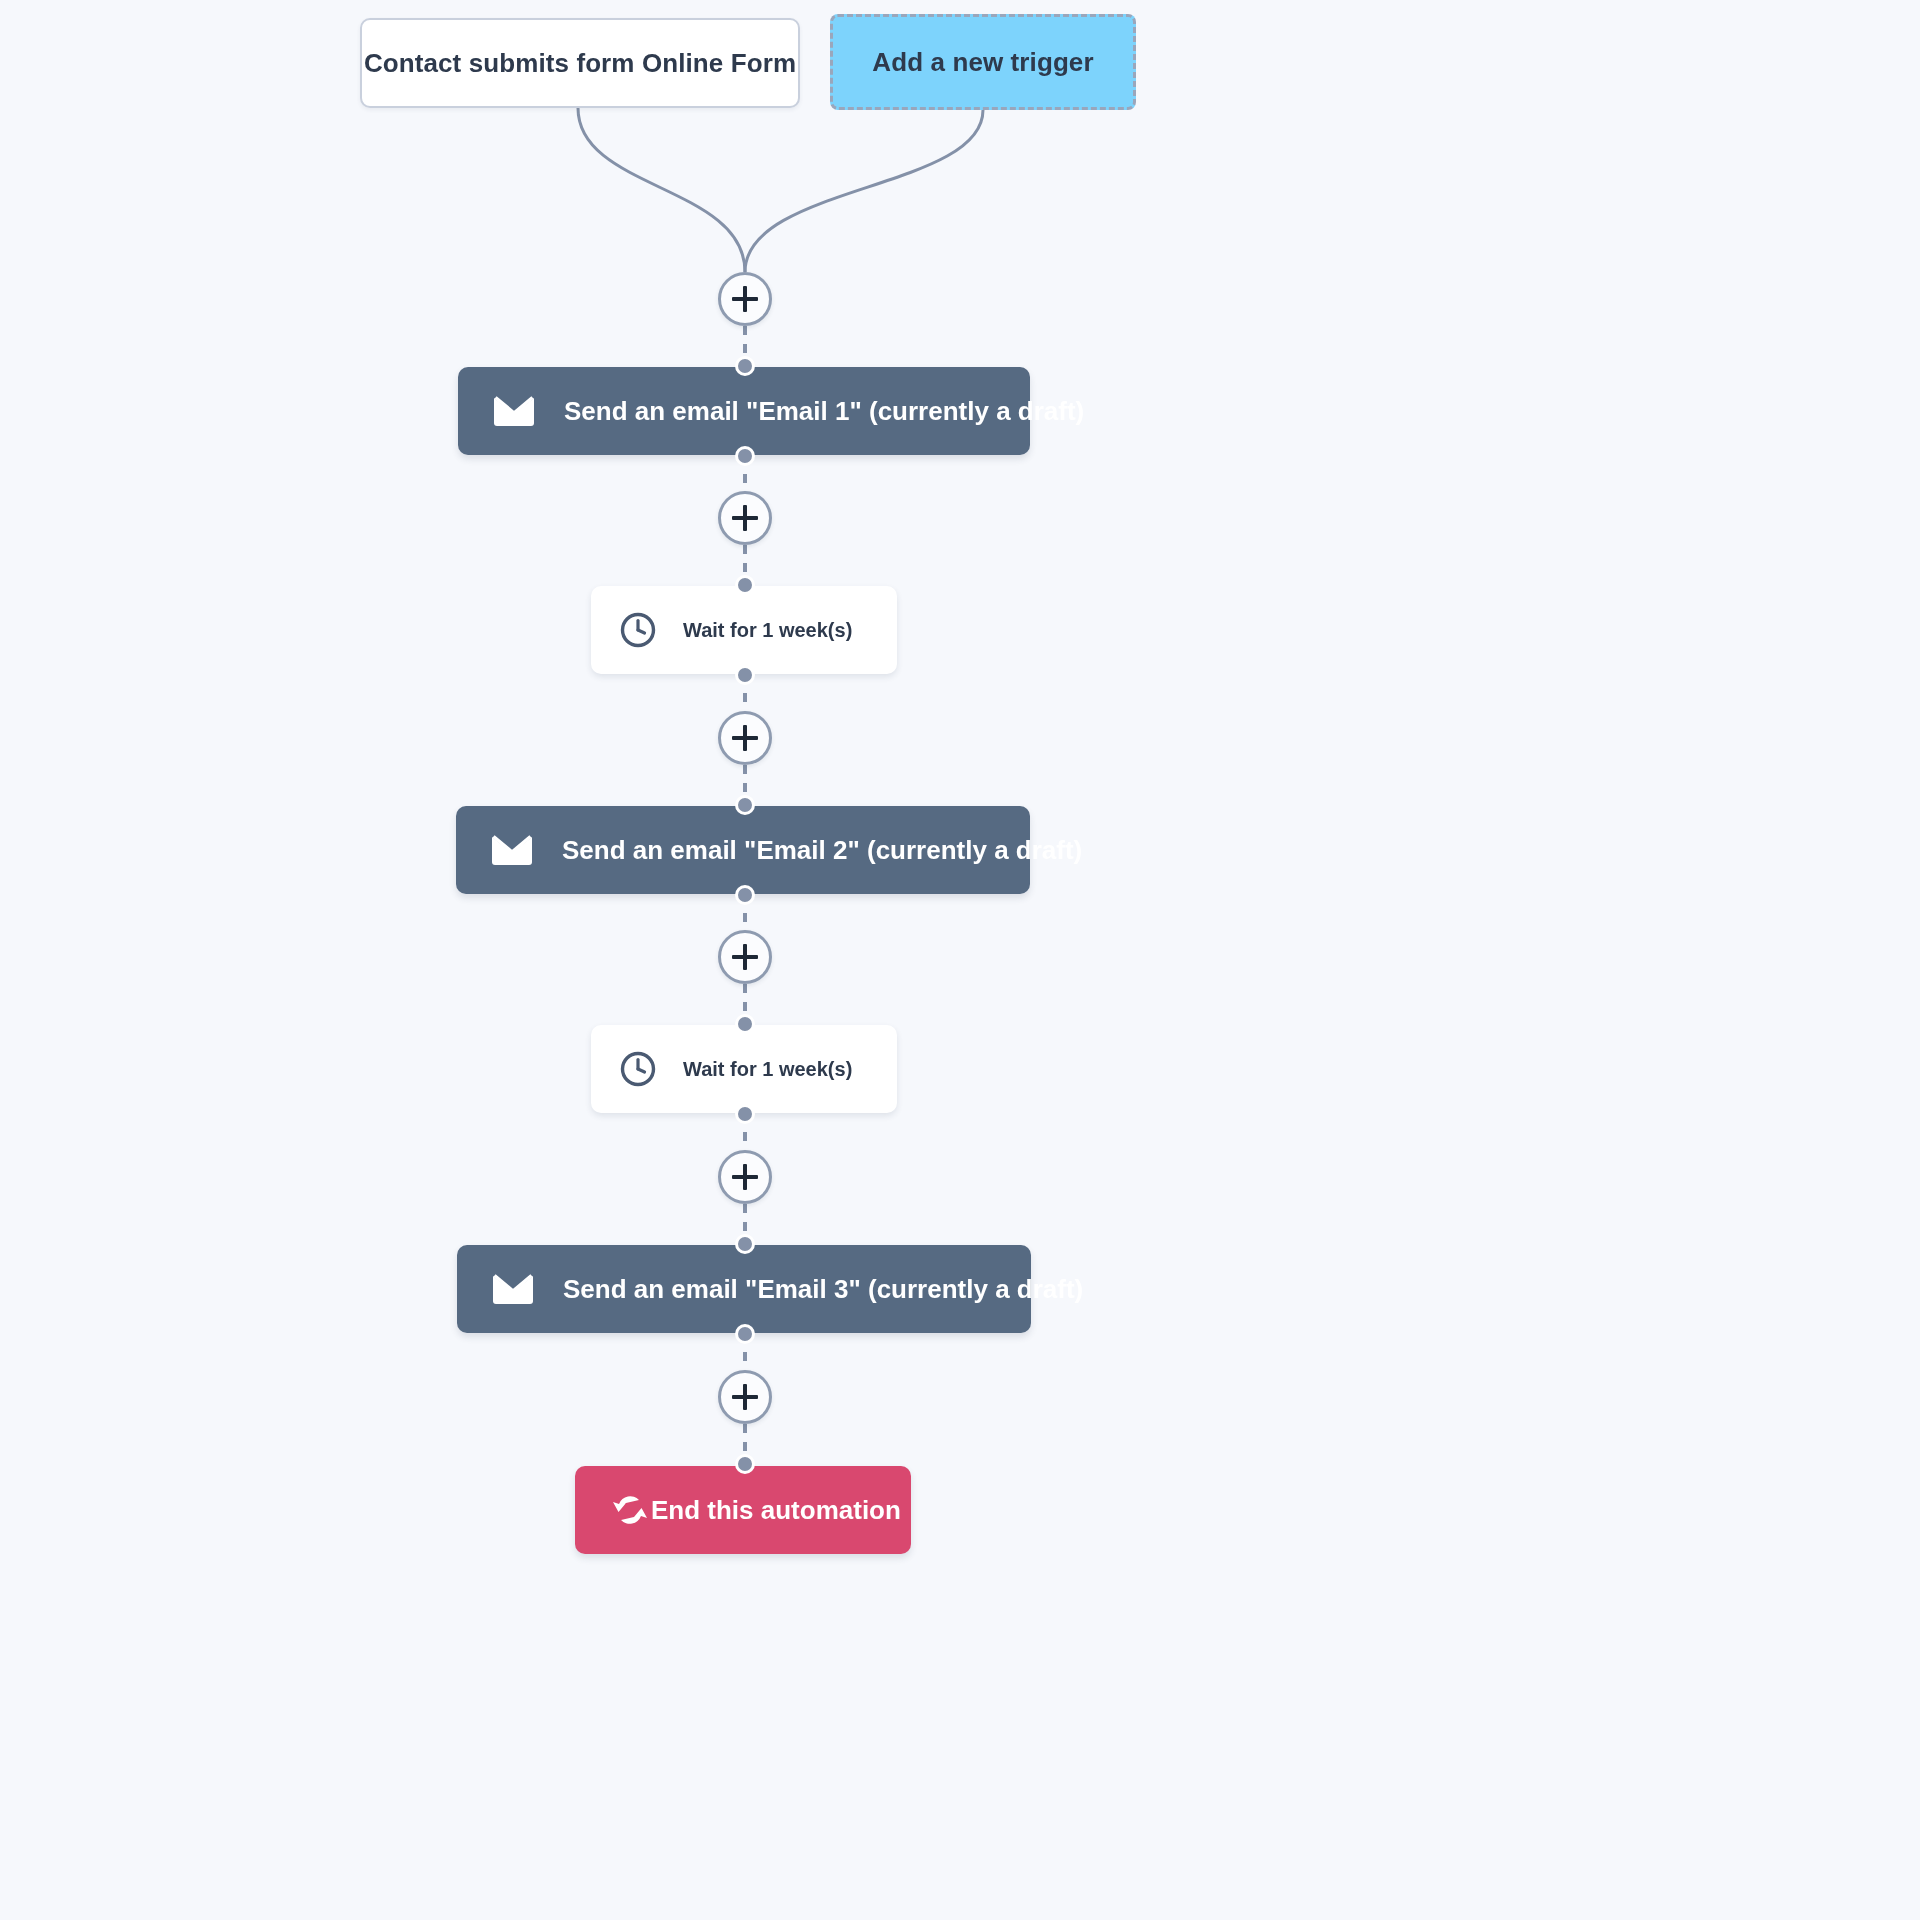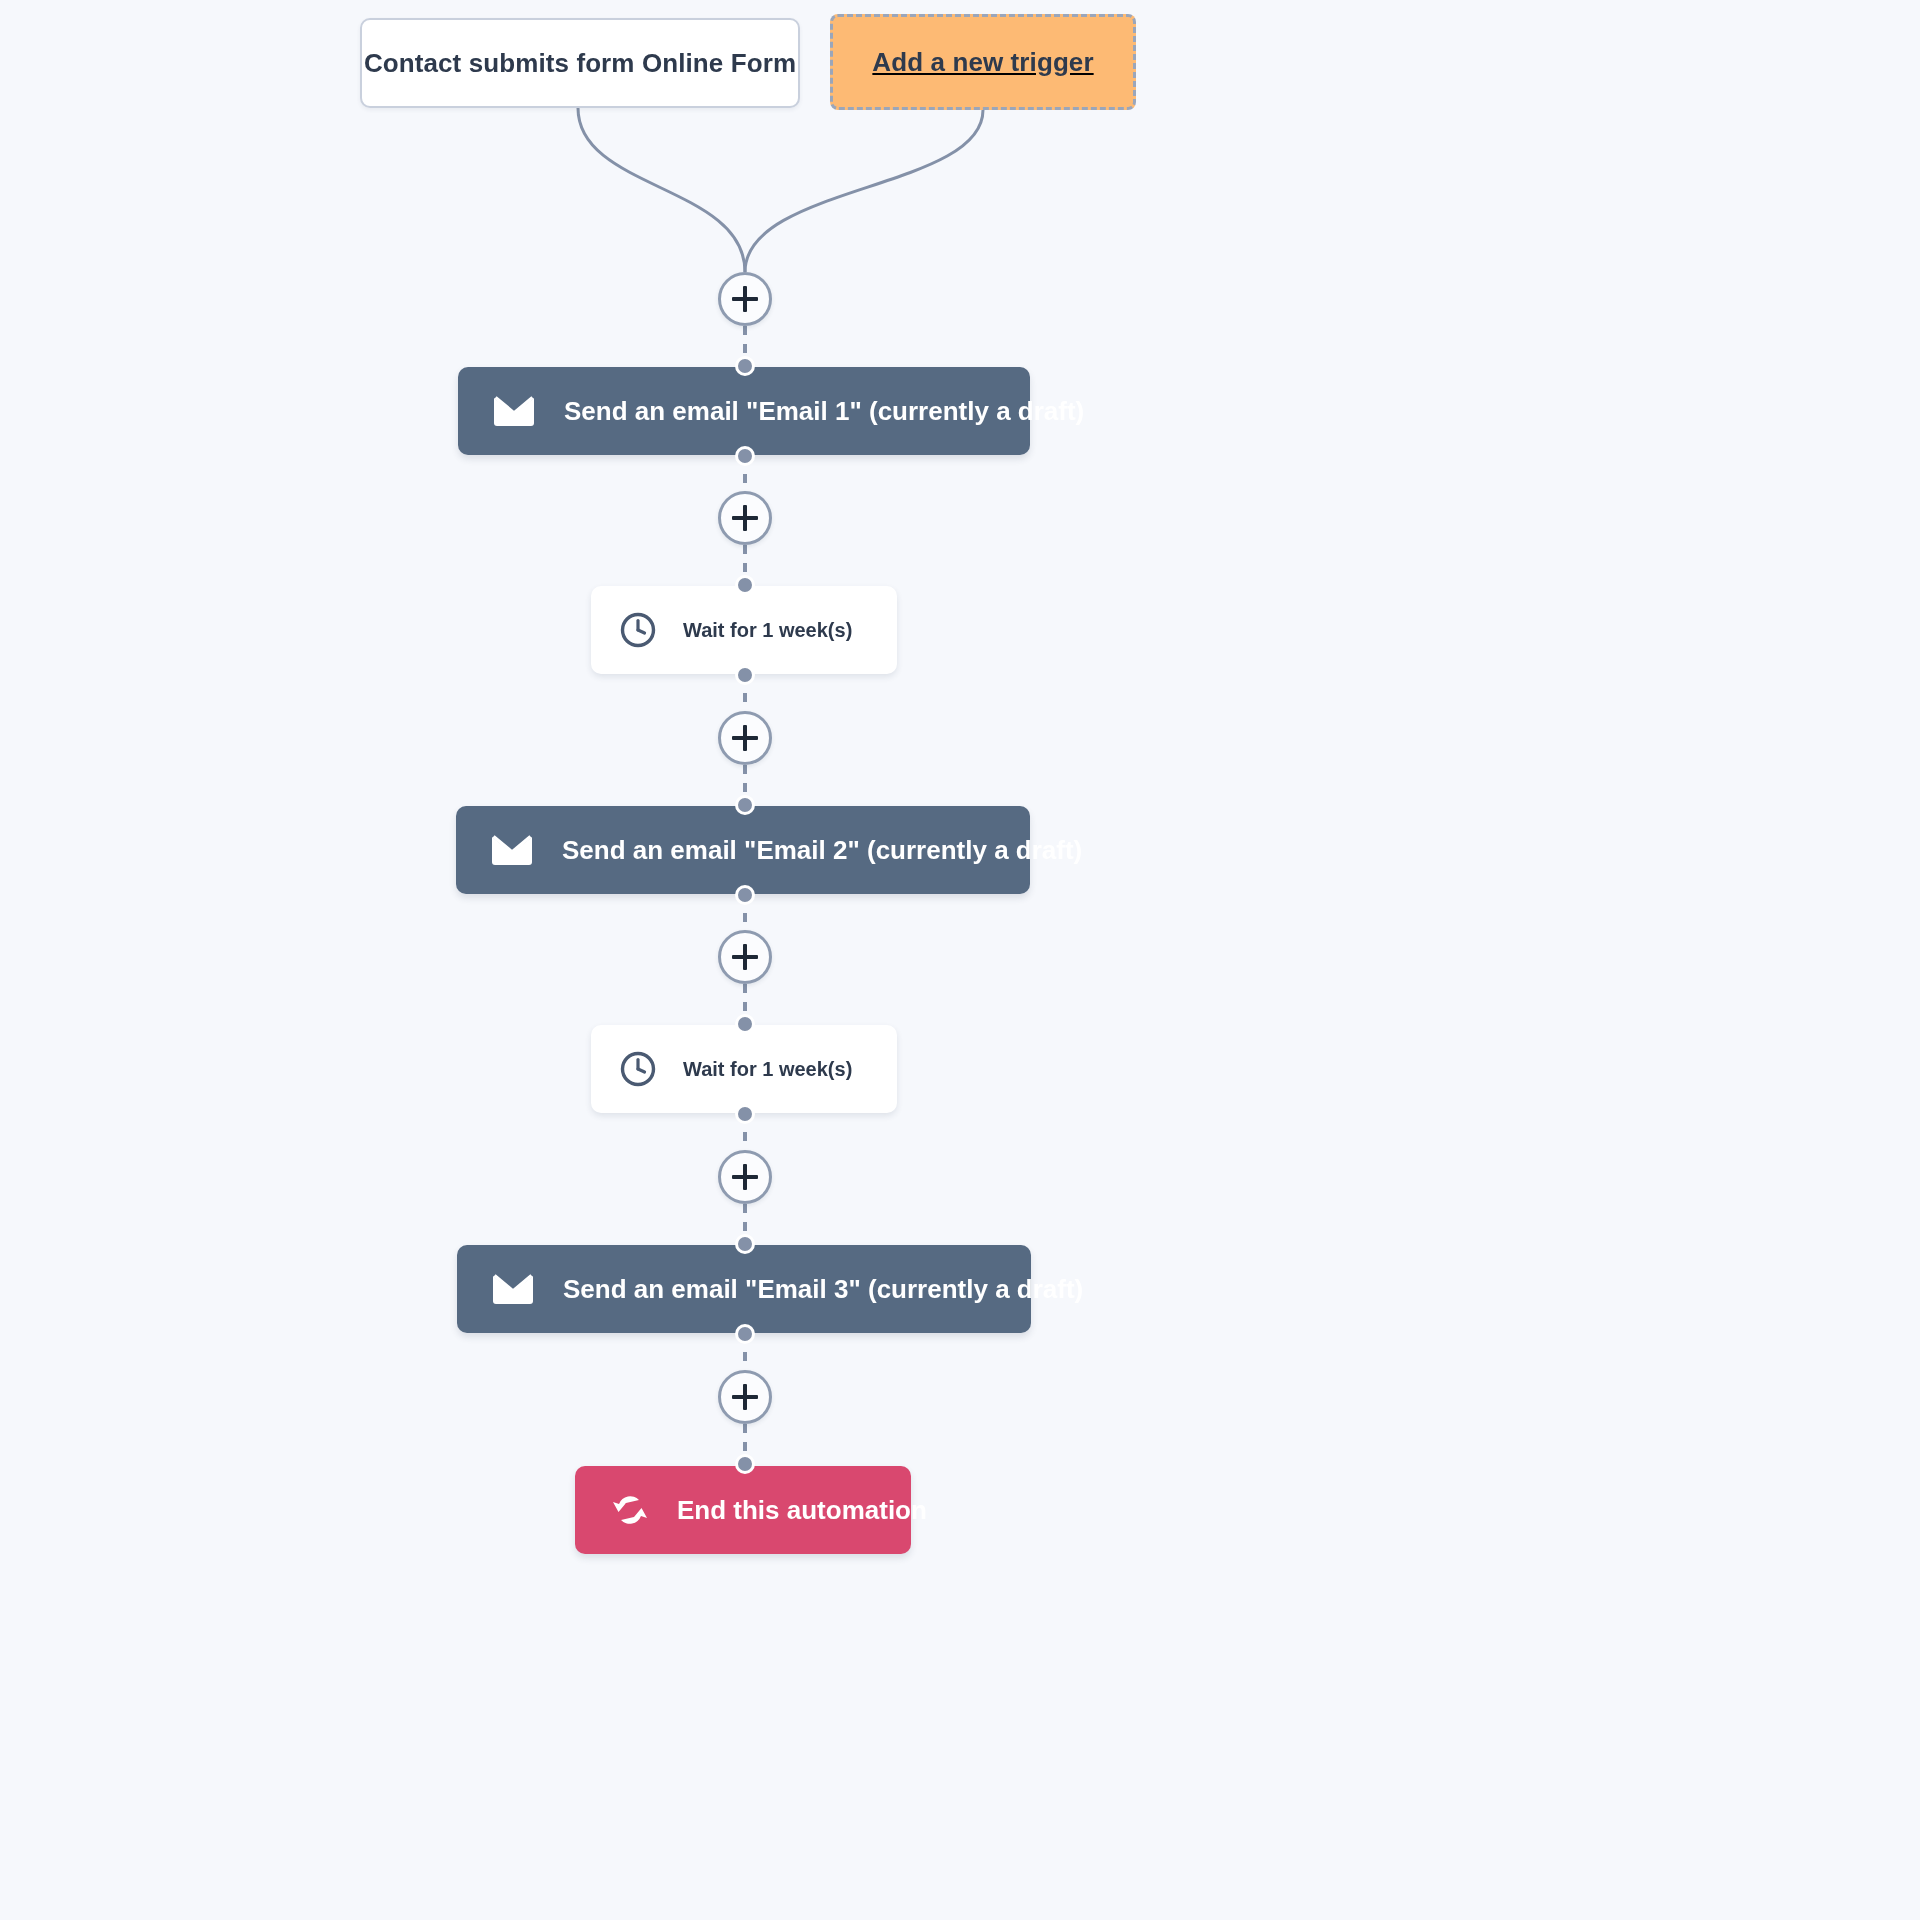--- a/index.html
+++ b/index.html
@@ -52,25 +52,24 @@
   .trigger-label {
     font-size: 26px;
     font-weight: bold;
     color: #2e3a4d;
     letter-spacing: .1px;
     white-space: nowrap;
   }
 
   
   .trigger-add {
-    background: #fdba74;
+    background: #7dd3fc;
     border: 3px dashed #9aa6bb;
     border-radius: 8px;
     box-shadow: none;
-    text-decoration: underline;
   }
 
   
   .action-email {
     background: #566a82;
     border-radius: 10px;
     padding-left: 36px;
     gap: 30px;
     box-shadow: 0 4px 7px rgba(40,55,80,.13);
   }
@@ -94,21 +93,20 @@
     font-weight: bold;
     color: #2e3a4d;
     white-space: nowrap;
   }
 
   
   .action-end {
     background: #d9486f;
     border-radius: 10px;
     padding-left: 34px;
-    gap: 26px;
     box-shadow: 0 4px 7px rgba(40,55,80,.13);
   }
   .action-end .node-label {
     font-size: 26px;
     font-weight: bold;
     color: #ffffff;
     white-space: nowrap;
   }
 
   .node-icon {

